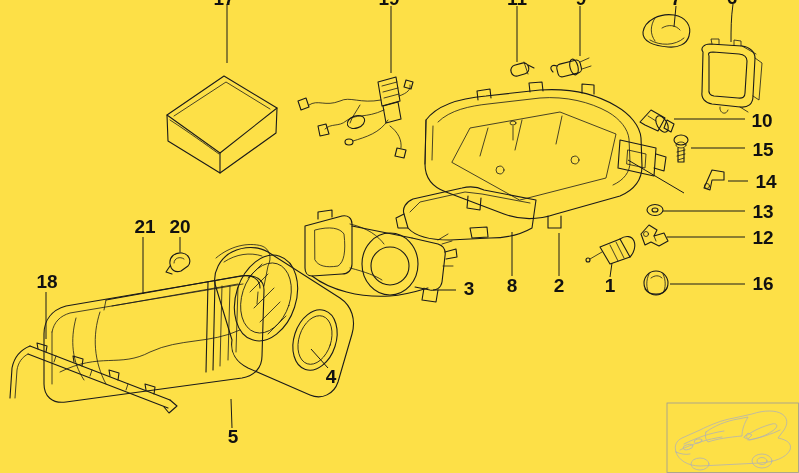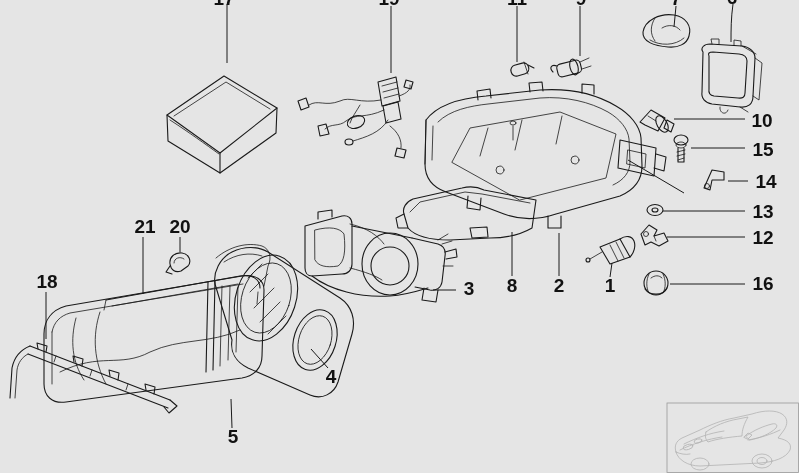--- a/index.html
+++ b/index.html
@@ -1,16 +1,16 @@
 <!DOCTYPE html>
 <html><head>
 <meta charset="utf-8">
 <style>
   html,body { margin:0; padding:0; background:#ffffff; }
-  .stage { position:relative; width:799px; height:473px; background:#e5e5e5; overflow:hidden; }
+  .stage { position:relative; width:799px; height:473px; background:#fde047; overflow:hidden; }
   svg { display:block; overflow:hidden; }
   .ln   { fill:none; stroke:#1a1a1a; stroke-width:1.1; stroke-linejoin:round; stroke-linecap:round; }
   .lnt  { fill:none; stroke:#1a1a1a; stroke-width:0.8; stroke-linejoin:round; stroke-linecap:round; }
   .lead { fill:none; stroke:#1a1a1a; stroke-width:1; }
   .callout { font-family:"Liberation Sans", sans-serif; font-size:19px; font-weight:bold; fill:#111111; text-anchor:middle; }
   .car  { fill:none; stroke:#b3b3b3; stroke-width:0.8; stroke-linejoin:round; stroke-linecap:round; }
   .inset-frame { fill:none; stroke:#999999; stroke-width:0.8; }
 </style>
 </head>
 <body>

